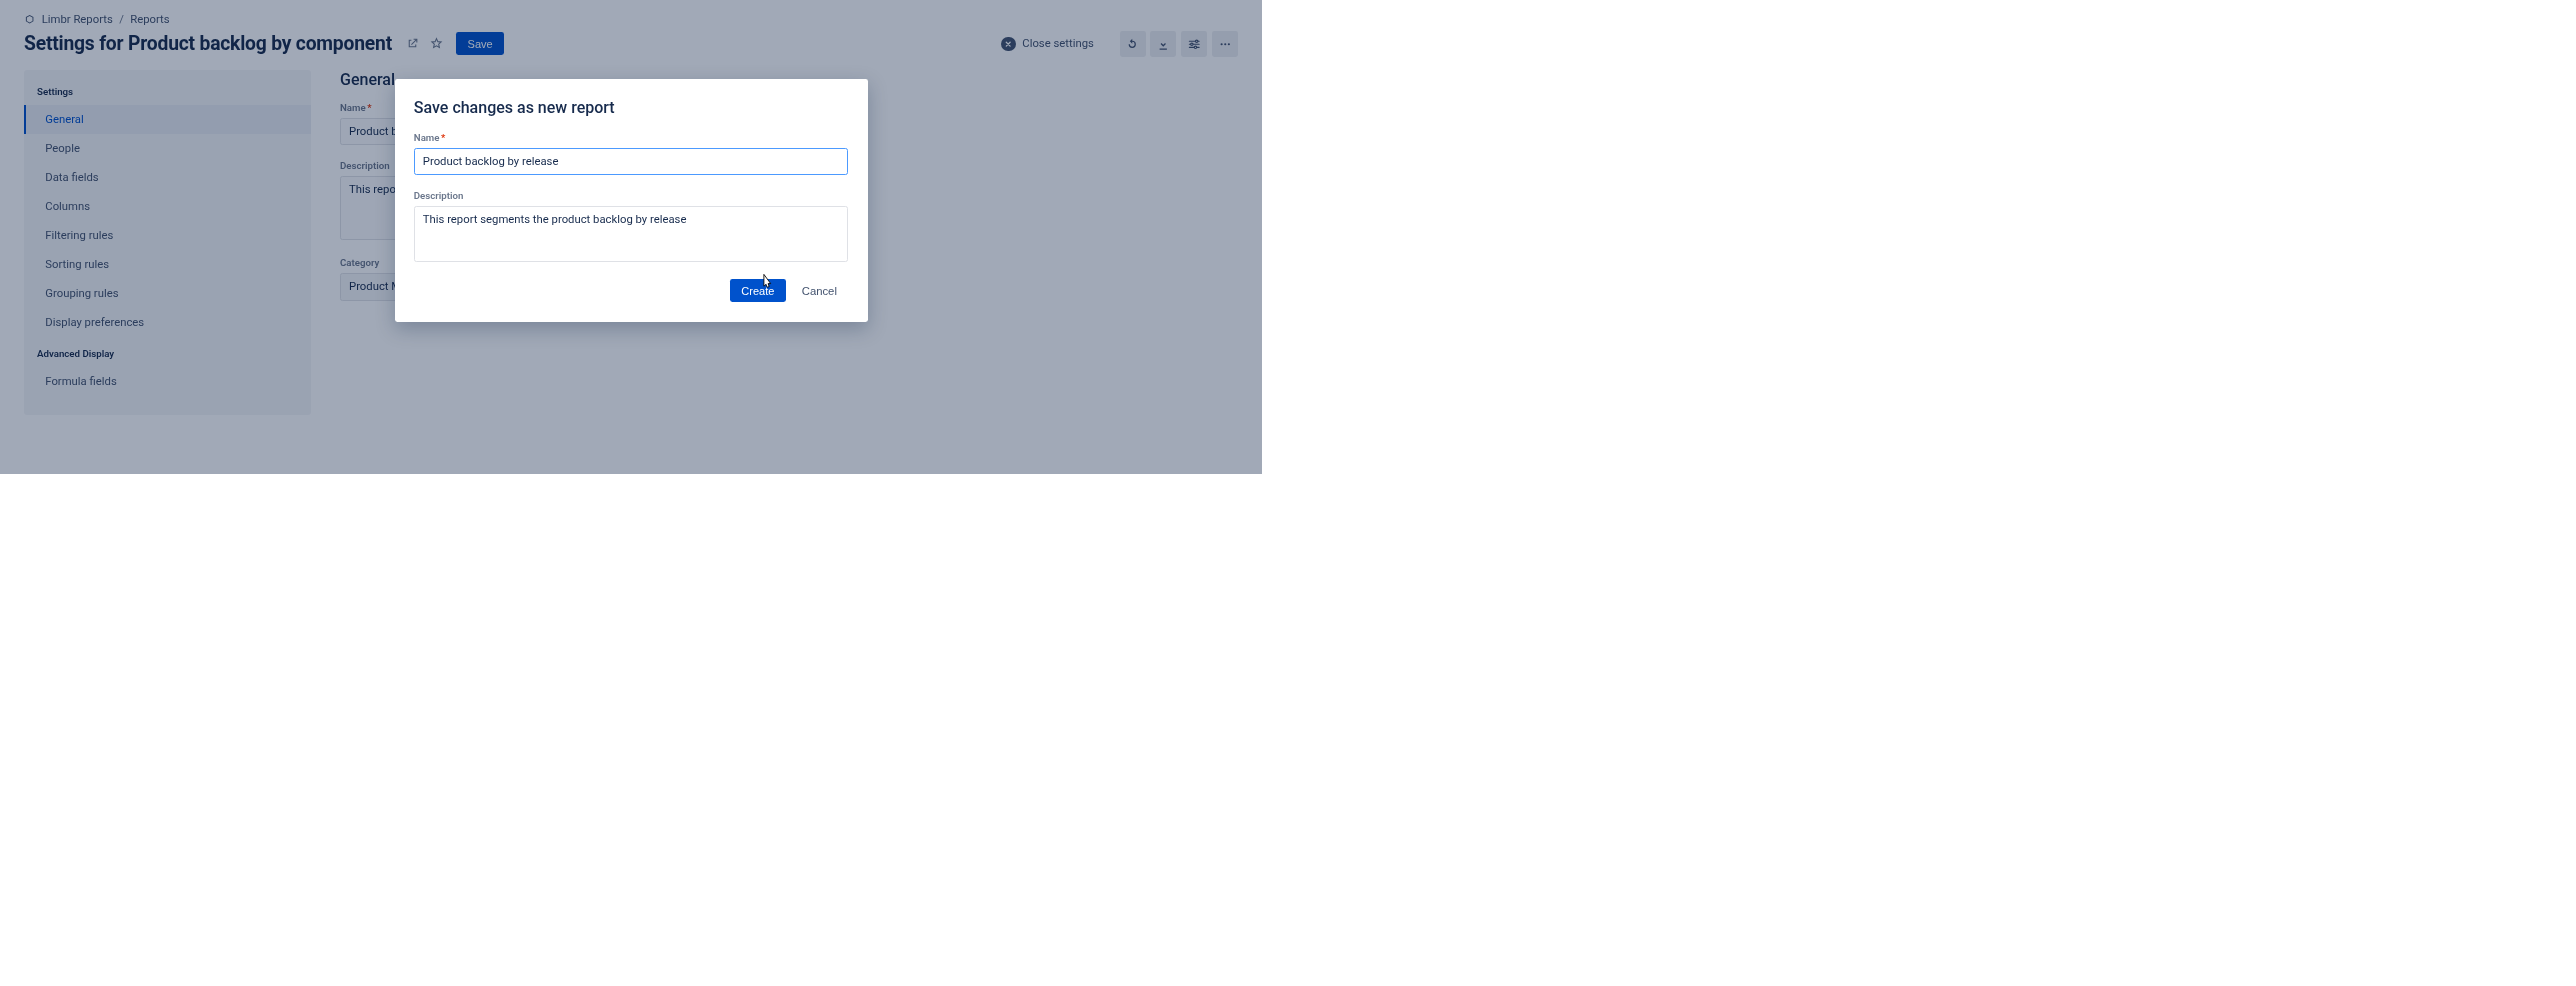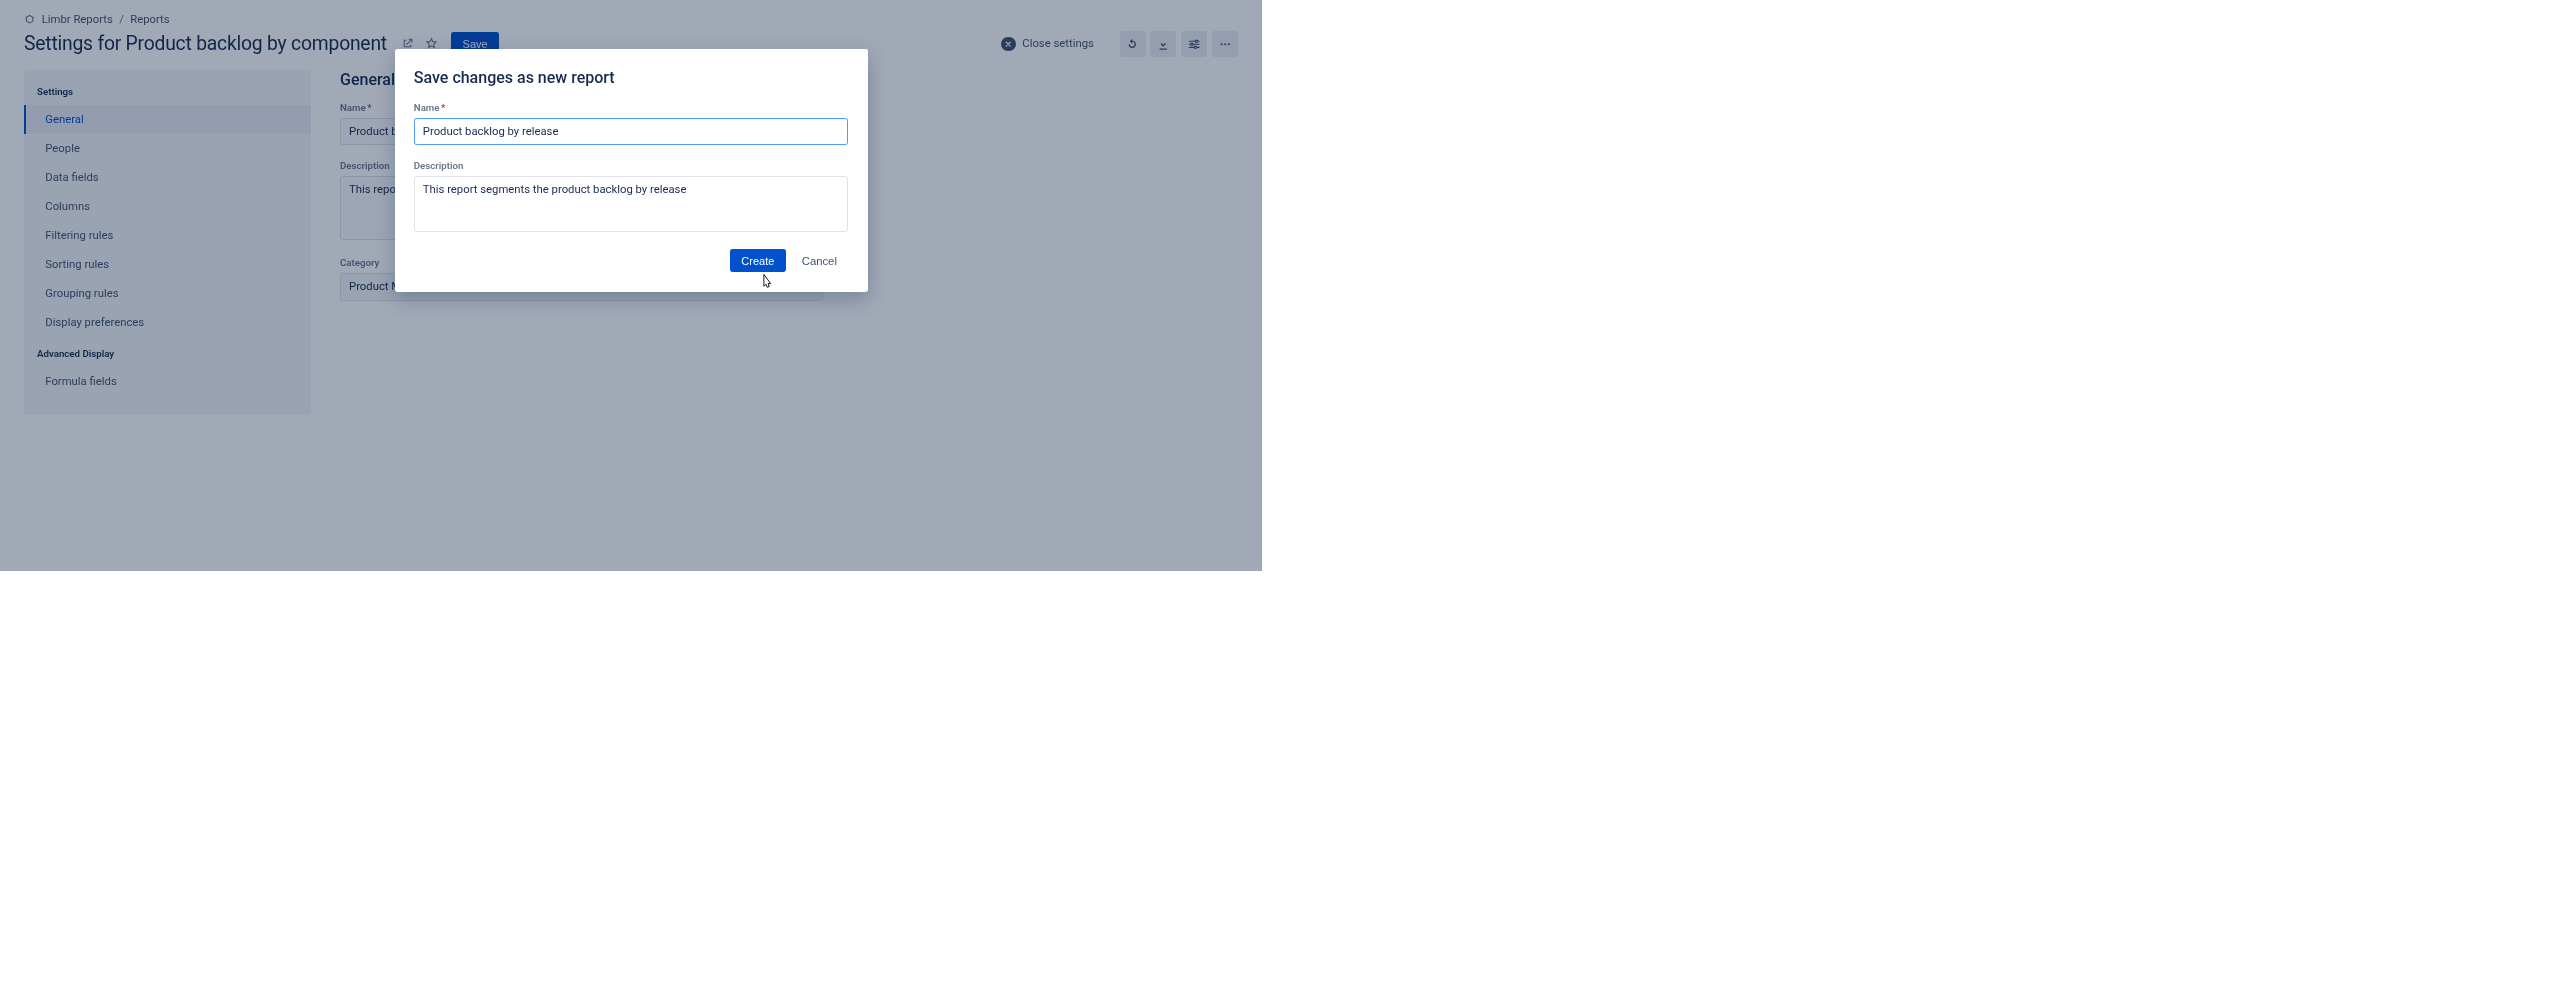--- a/index.html
+++ b/index.html
@@ -7,21 +7,21 @@
       font-family: -apple-system, BlinkMacSystemFont, "Segoe UI", Roboto, "Helvetica Neue", Arial, sans-serif;
       background: #fff;
       color: #172b4d;
       font-size: 11.3px;
       width: 2576px;
       height: 986px;
       position: relative;
     }
     .app-wrap {
       width: 1262px;
-      height: 571px;
+      height: 474px;
       position: relative;
       background: #fff;
     }
     .overlay {
       position: absolute;
       inset: 0;
       background: rgba(9, 30, 66, 0.38);
       z-index: 10;
       pointer-events: none;
     }
@@ -43,21 +43,21 @@
     }
     
     .header-row {
       display: flex;
       align-items: center;
       padding: 1.6px 24px 13px 24px;
       gap: 9.7px;
     }
     .page-title {
       font-size: 19.3px;
-      font-weight: 400;
+      font-weight: 700;
       color: #172b4d;
       letter-spacing: -0.2px;
     }
     .title-icons {
       display: flex;
       gap: 4.8px;
       margin-left: 1.6px;
     }
     .icon-btn-flat {
       width: 19.3px; height: 19.3px;
@@ -179,20 +179,21 @@
     }
     
     .modal-backdrop {
       position: absolute;
       inset: 0;
       z-index: 20;
       display: flex;
       align-items: flex-start;
       justify-content: center;
       pointer-events: none;
+      margin-top: 30px;
     }
     .modal {
       margin-top: 49px;
       width: 473px;
       background: #fff;
       border-radius: 2.4px;
       box-shadow: 0 6.4px 19.3px rgba(9,30,66,0.25);
       padding: 19.3px;
       pointer-events: auto;
       z-index: 30;

